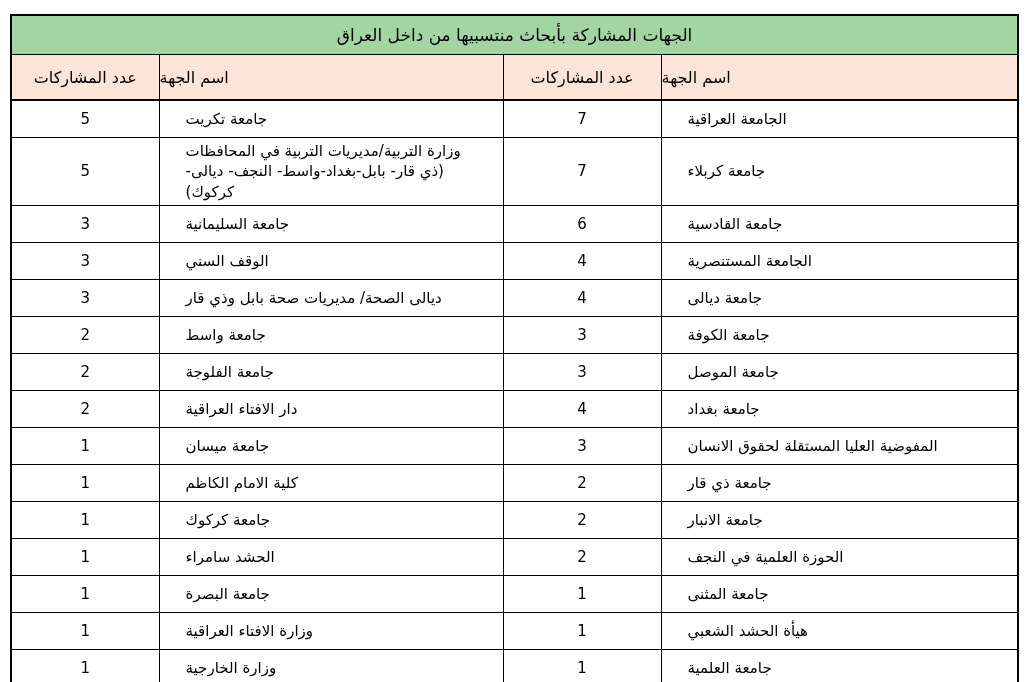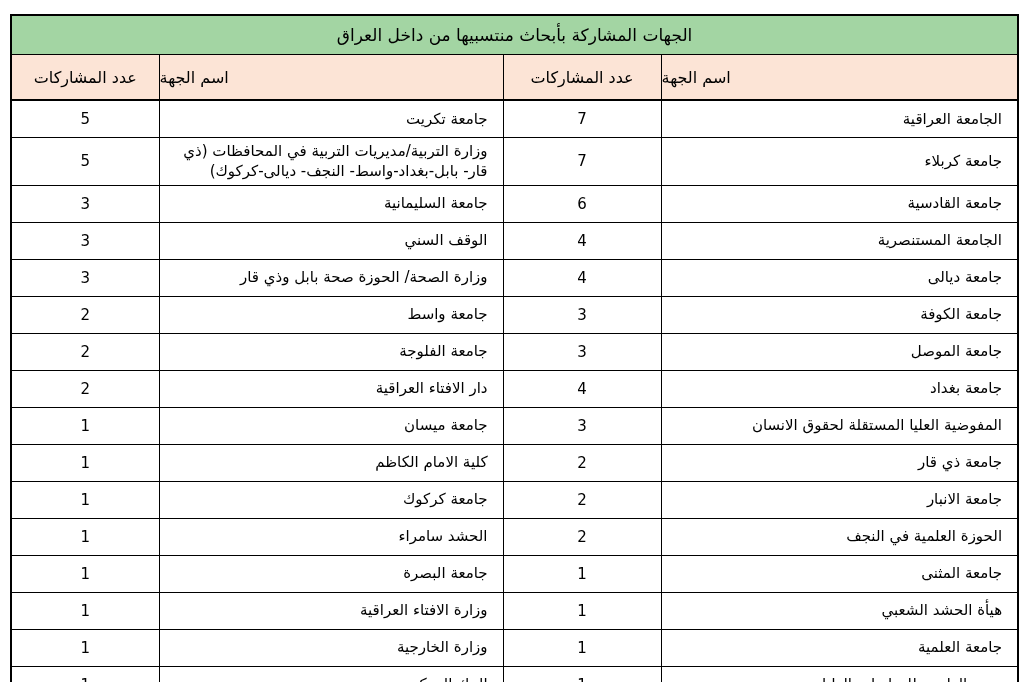--- a/index.html
+++ b/index.html
@@ -46,24 +46,24 @@
     font-size: 16px;
     font-weight: normal;
     vertical-align: middle;
     border-bottom: 2px solid var(--border, #000000);
     padding: 2px 0;
   }
   th.name-h { text-align: left; }
   th.count-h { text-align: center; padding: 2px 4px; }
   tr.data-row td { height: 30px; vertical-align: middle; }
   td.name {
-    text-align: right;
+    text-align: left;
     font-size: 15px;
     line-height: 1.35;
-    padding: 3px 15px;
+    padding: 3px 26px;
   }
   td.num {
     text-align: center;
     font-size: 15px;
     padding: 2px 4px;
   }
 </style>
 </head>
 <body>
 
@@ -106,21 +106,21 @@
       </tr>
       <tr class="data-row">
         <td class="name">الجامعة المستنصرية</td>
         <td class="num">4</td>
         <td class="name">الوقف السني</td>
         <td class="num">3</td>
       </tr>
       <tr class="data-row">
         <td class="name">جامعة ديالى</td>
         <td class="num">4</td>
-        <td class="name">وزارة الصحة/ الحوزة صحة بابل وذي قار</td>
+        <td class="name">ديالى الصحة/ مديريات صحة بابل وذي قار</td>
         <td class="num">3</td>
       </tr>
       <tr class="data-row">
         <td class="name">جامعة الكوفة</td>
         <td class="num">3</td>
         <td class="name">جامعة واسط</td>
         <td class="num">2</td>
       </tr>
       <tr class="data-row">
         <td class="name">جامعة الموصل</td>

